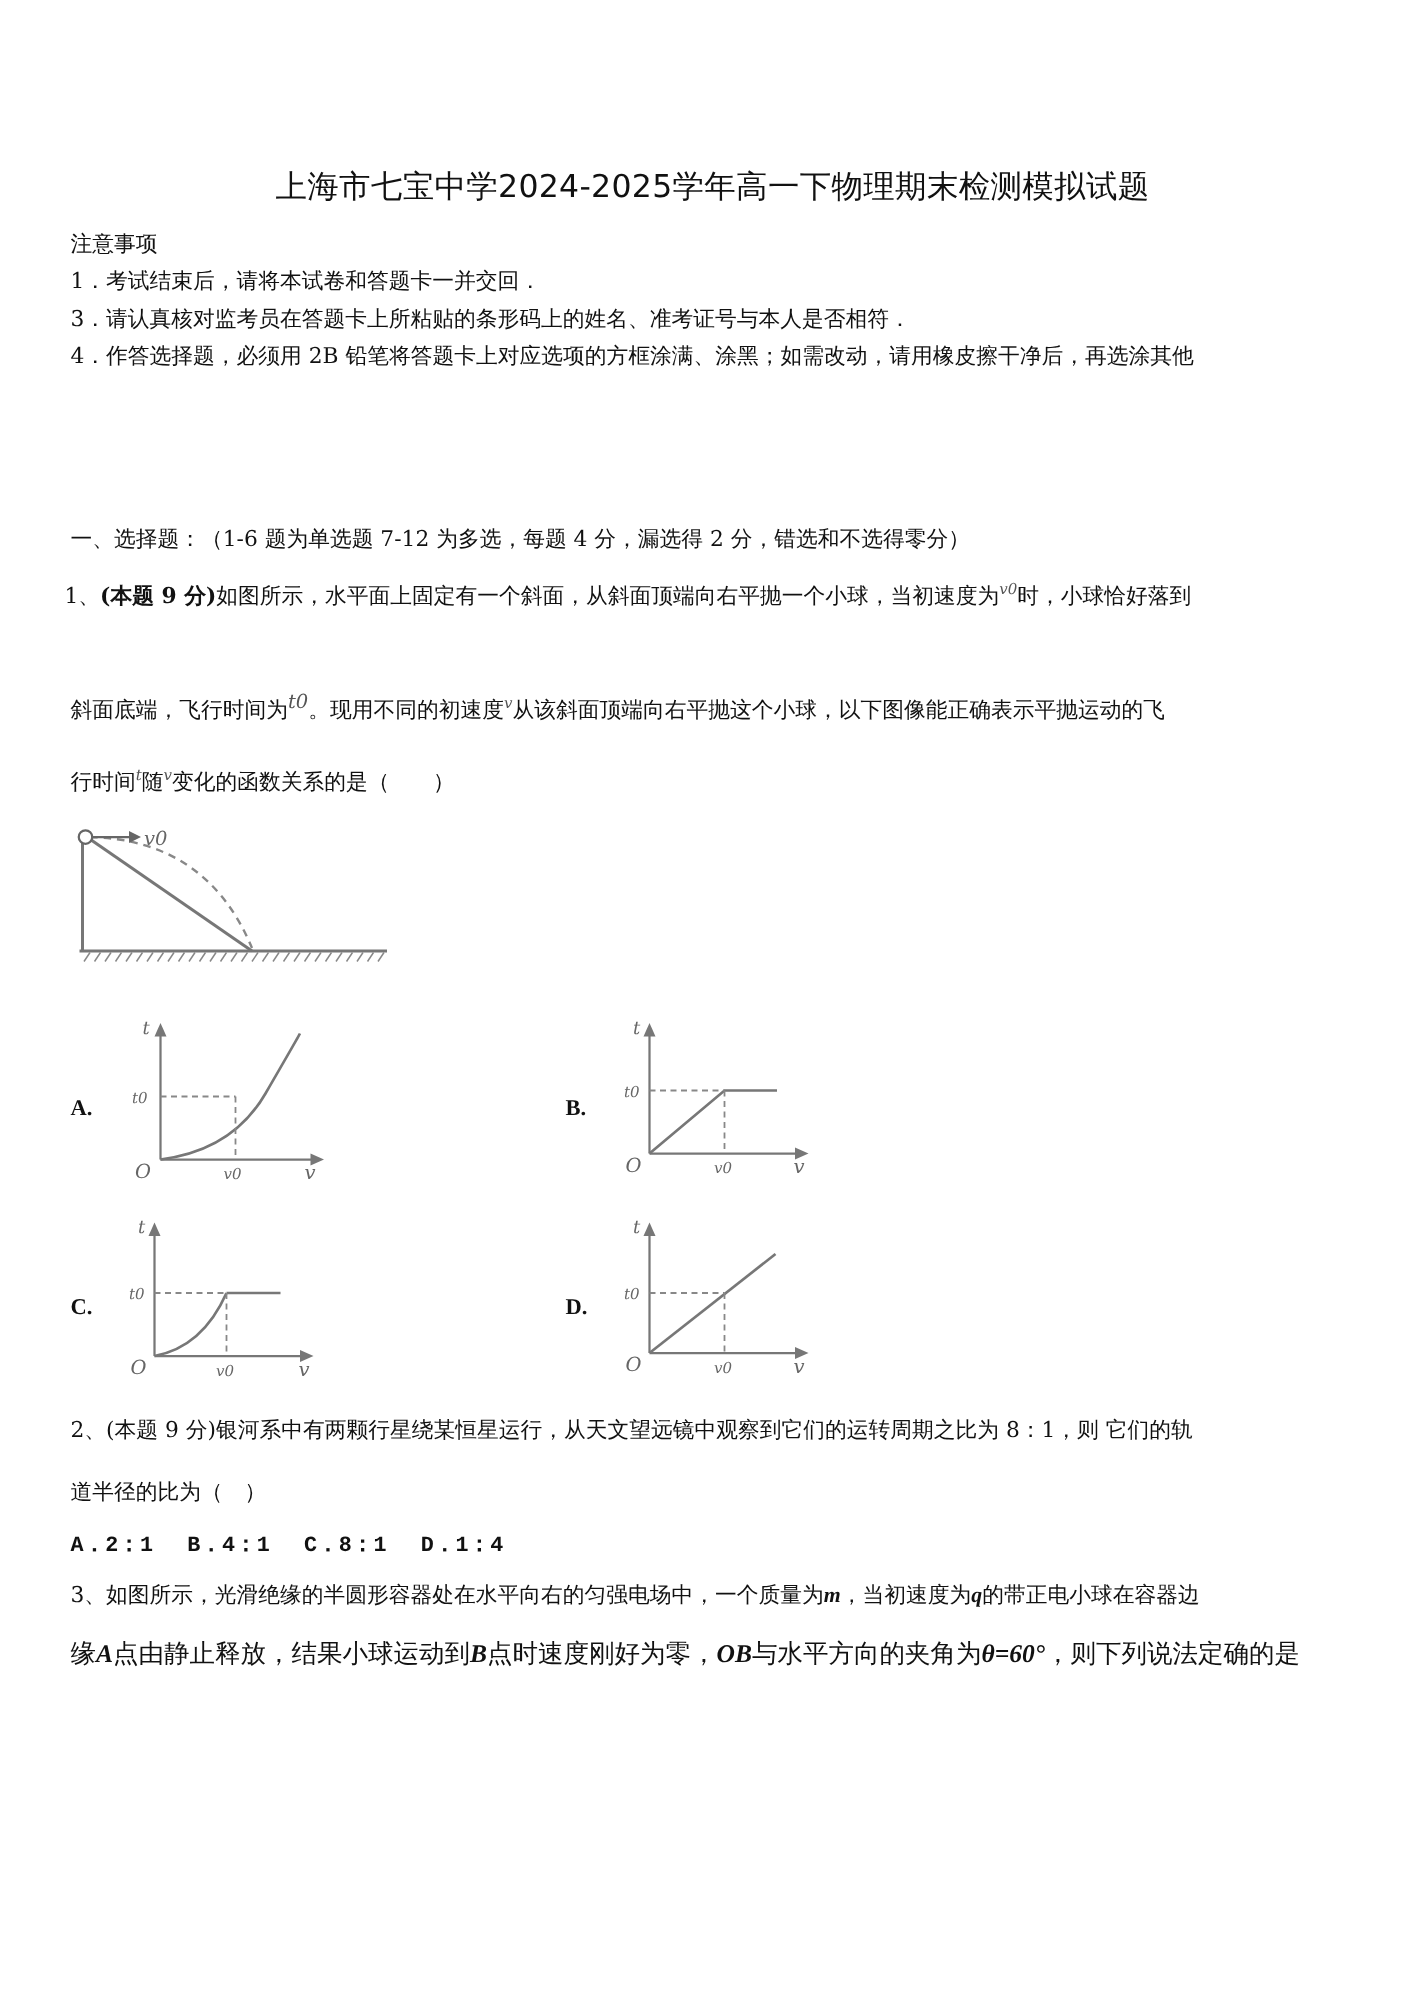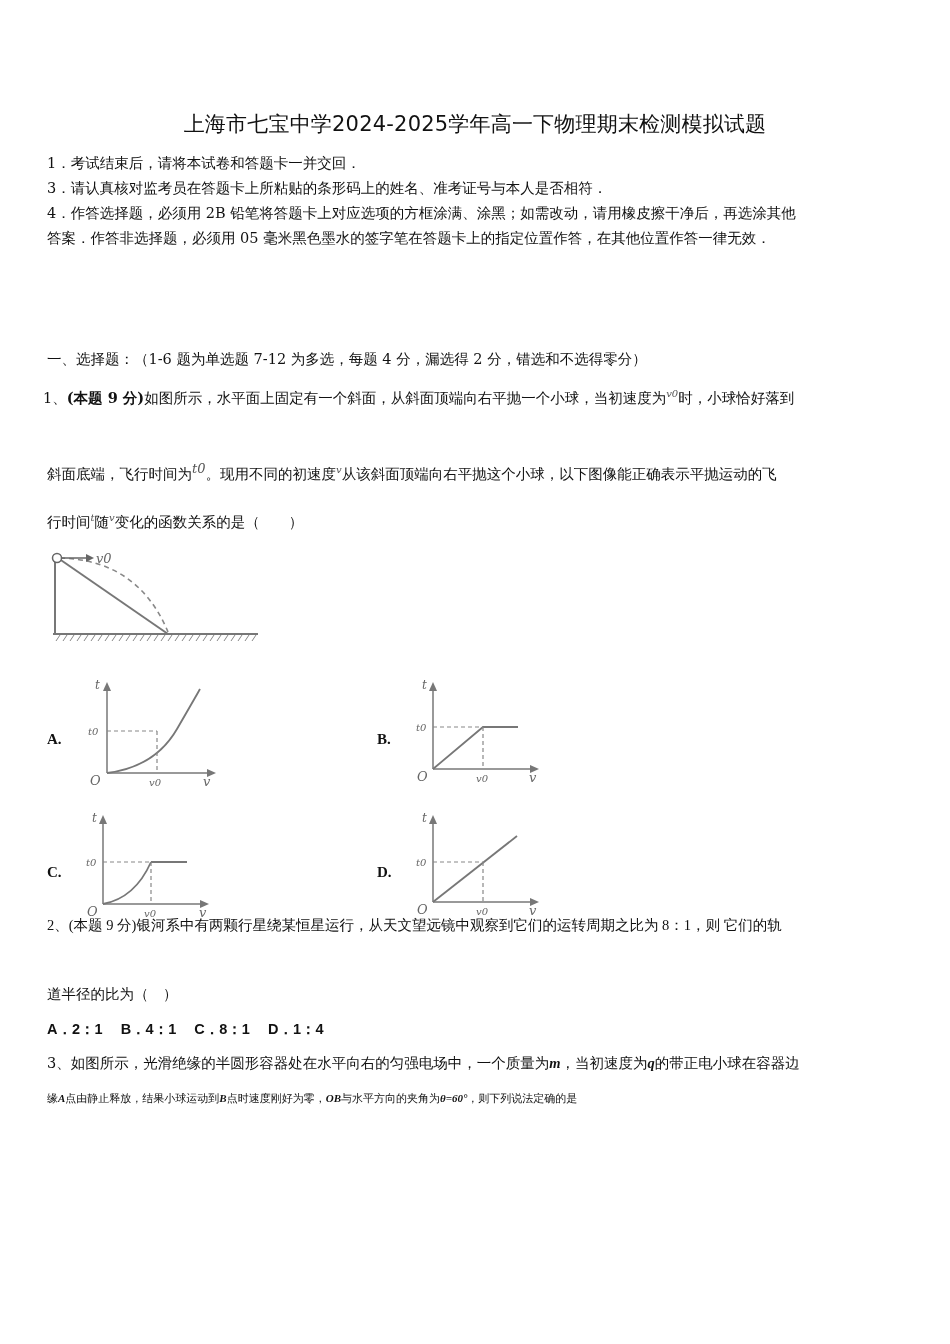--- a/index.html
+++ b/index.html
@@ -10,39 +10,39 @@
   .notice { position: absolute; left: 47px; top: 151px; width: 870px; font-size: 14.5px; line-height: 25px; }
   .notice div { white-space: nowrap; }
   .section { position: absolute; left: 47px; top: 350px; font-size: 14.5px; white-space: nowrap; }
   .q1 { position: absolute; left: 43px; top: 388px; font-size: 14.5px; white-space: nowrap; }
   .q1b { position: absolute; left: 47px; top: 461px; font-size: 14.5px; white-space: nowrap; }
   .q1c { position: absolute; left: 47px; top: 512px; font-size: 14.5px; white-space: nowrap; }
   .var { font-family: "DejaVu Serif", serif; font-style: italic; font-size: 10px; color: #555; vertical-align: super; }
   .fig-main { position: absolute; left: 48px; top: 548px; }
   .opt-label { position: absolute; font-weight: bold; font-size: 15px; font-family: "Liberation Serif", serif; }
   .opt-graph { position: absolute; }
-  .q2 { position: absolute; left: 47px; top: 916px; font-size: 14.5px; white-space: nowrap; font-family: Liberation Serif, serif; }
+  .q2 { position: absolute; left: 47px; top: 944px; font-size: 14.5px; white-space: nowrap; }
   .q2b { position: absolute; left: 47px; top: 985px; font-size: 14.5px; white-space: nowrap; }
-  .q2opts { position: absolute; left: 47px; top: 1020px; font-size: 14.5px; font-weight: bold; white-space: nowrap; font-family: Liberation Sans, sans-serif; }
+  .q2opts { position: absolute; left: 47px; top: 1020px; font-size: 14.5px; font-weight: bold; white-space: nowrap; font-family: Liberation Mono, monospace; }
   .q2opts span { margin-right: 14px; }
   .q3 { position: absolute; left: 47px; top: 1054px; font-size: 14.5px; white-space: nowrap; }
-  .q3b { position: absolute; left: 47px; top: 1091px; font-size: 11px; white-space: nowrap; }
+  .q3b { position: absolute; left: 47px; top: 1091px; font-size: 17px; white-space: nowrap; }
   .it { font-style: italic; font-weight: bold; font-family: "Liberation Serif", serif; }
   .b { font-weight: bold; }
 </style>
 </head>
 <body>
 
 <div class="title">上海市七宝中学2024-2025学年高一下物理期末检测模拟试题</div>
 
 <div class="notice">
+  <div>注意事项</div>
   <div>1．考试结束后，请将本试卷和答题卡一并交回．</div>
   <div>3．请认真核对监考员在答题卡上所粘贴的条形码上的姓名、准考证号与本人是否相符．</div>
   <div>4．作答选择题，必须用 2B 铅笔将答题卡上对应选项的方框涂满、涂黑；如需改动，请用橡皮擦干净后，再选涂其他</div>
-  <div>答案．作答非选择题，必须用 05 毫米黑色墨水的签字笔在答题卡上的指定位置作答，在其他位置作答一律无效．</div>
 </div>
 
 <div class="section">一、选择题：（1-6 题为单选题 7-12 为多选，每题 4 分，漏选得 2 分，错选和不选得零分）</div>
 
 <div class="q1">
   <span>1、</span><span class="b">(本题 9 分)</span><span>如图所示，水平面上固定有一个斜面，从斜面顶端向右平抛一个小球，当初速度为</span><span class="var">v0</span><span>时，小球恰好落到</span>
 </div>
 <div class="q1b">
   <span>斜面底端，飞行时间为</span><span class="var" style="font-size:13px">t0</span><span>。现用不同的初速度</span><span class="var">v</span><span>从该斜面顶端向右平抛这个小球，以下图像能正确表示平抛运动的飞</span>
 </div>

